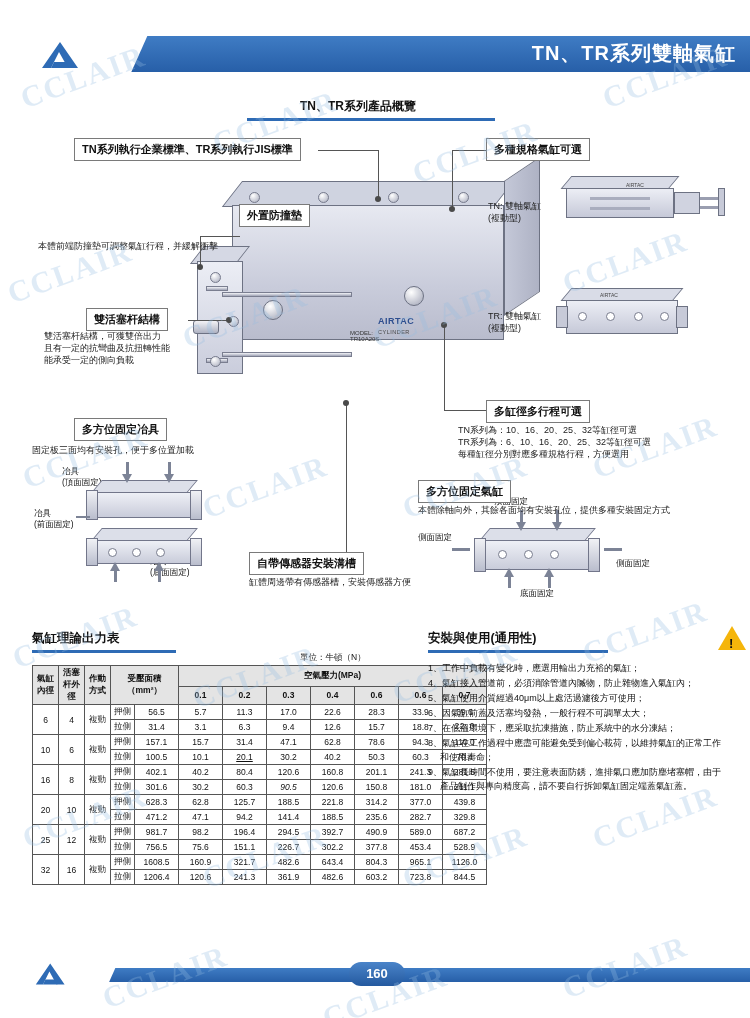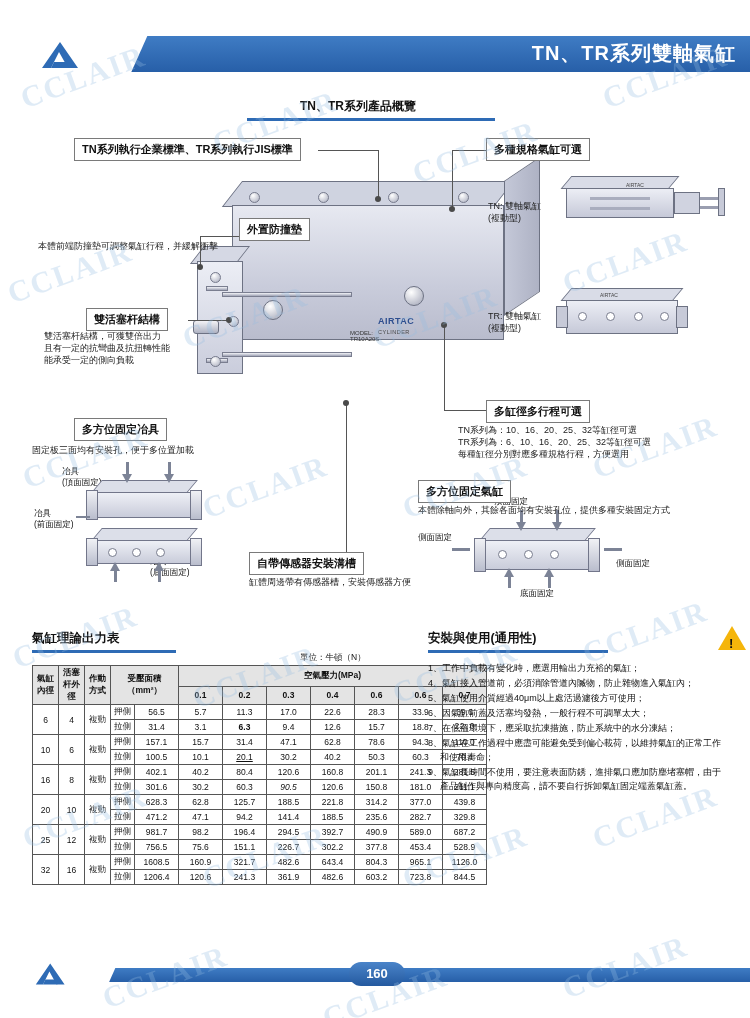--- a/index.html
+++ b/index.html
@@ -347,21 +347,21 @@
     <div style="position:absolute;left:556px;top:306px;width:12px;height:22px;background:#c7cad8;border:1px solid #6d7283;"></div>
     <div style="position:absolute;left:676px;top:306px;width:12px;height:22px;background:#c7cad8;border:1px solid #6d7283;"></div>
     <div style="position:absolute;left:600px;top:292px;font-size:5px;color:#444;">AIRTAC</div>
   </div>
 
   <div class="callout" style="left:74px; top:138px;">TN系列執行企業標準、TR系列執行JIS標準</div>
   <div class="leader" style="left:318px; top:150px; width:60px; height:1px;"></div>
   <div class="leader" style="left:378px; top:150px; width:1px; height:48px;"></div>
   <div class="dot" style="left:375px; top:196px;"></div>
 
-  <div class="callout" style="left:239px; top:218px;">外置防撞墊</div>
+  <div class="callout" style="left:239px; top:204px;">外置防撞墊</div>
   <div class="note" style="left:38px; top:240px; width:250px; text-align:left;">本體前端防撞墊可調整氣缸行程，并緩解衝擊</div>
   <div class="leader" style="left:200px; top:236px; width:40px; height:1px;"></div>
   <div class="leader" style="left:200px; top:236px; width:1px; height:30px;"></div>
   <div class="dot" style="left:197px; top:264px;"></div>
 
   <div class="callout" style="left:86px; top:308px;">雙活塞杆結構</div>
   <div class="note" style="left:44px; top:330px; width:180px;">雙活塞杆結構，可獲雙倍出力
 且有一定的抗彎曲及抗扭轉性能
 能承受一定的側向負載</div>
   <div class="leader" style="left:188px; top:320px; width:40px; height:1px;"></div>
@@ -492,21 +492,21 @@
           <td style="width: 44px;">17.0</td>
           <td style="width: 44px;">22.6</td>
           <td style="width: 44px;">28.3</td>
           <td style="width: 44px;">33.9</td>
           <td style="width: 44px;">39.6</td>
         </tr>
         <tr>
           <td style="width: 24px;">拉側</td>
           <td style="width: 44px;">31.4</td>
           <td style="width: 44px;">3.1</td>
-          <td style="width: 44px; font-weight: bold;">6.3</td>
+          <td style="width: 44px;">6.3</td>
           <td style="width: 44px;">9.4</td>
           <td style="width: 44px;">12.6</td>
           <td style="width: 44px;">15.7</td>
           <td style="width: 44px;">18.8</td>
           <td style="width: 44px; font-family: Liberation Mono, monospace;">22.0</td>
         </tr>
         <tr>
           <td rowspan="2" class="lbl">10</td>
           <td rowspan="2" class="lbl">6</td>
           <td rowspan="2" class="act">複動</td>

